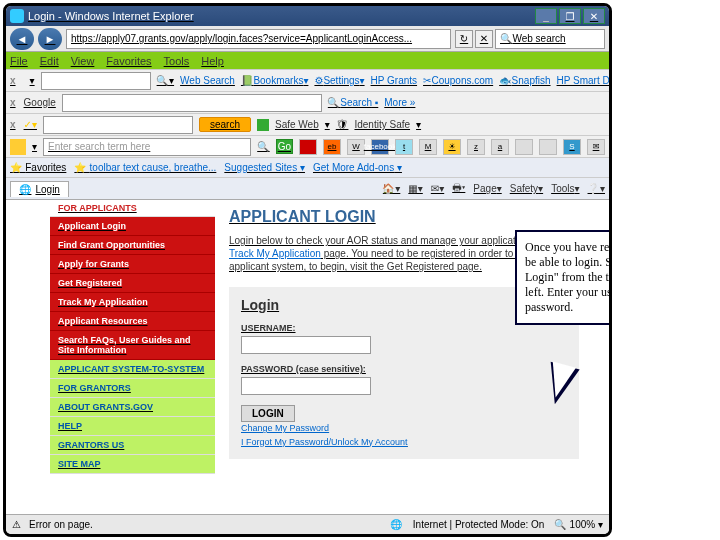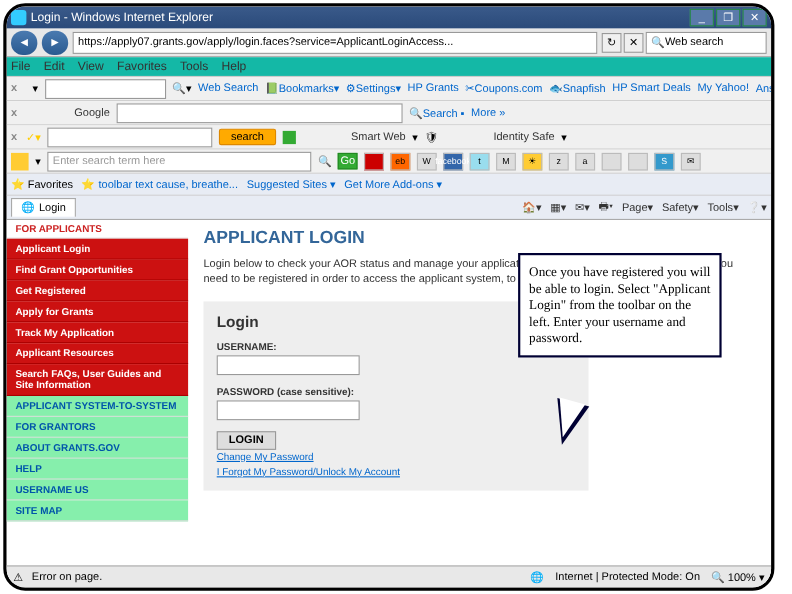--- a/index.html
+++ b/index.html
@@ -1,63 +1,63 @@
 <!DOCTYPE html>
 <html><head>
 <meta charset="utf-8">
 <style>
 * { margin: 0; padding: 0; box-sizing: border-box; }
 body { font-family: Tahoma, Arial, sans-serif; font-size: 11px; background: #fff; width: 720px; height: 540px; overflow: hidden; position: relative; }
-.window { border: 3px solid #000; border-radius: 20px; width: 701px; height: 534px; margin: 3px; overflow: hidden; position: relative; background: #fff; }
+.window { border: 3px solid #000; border-radius: 8px; width: 609px; height: 534px; margin: 3px; overflow: hidden; position: relative; background: #fff; text-decoration: underline; }
 
 
 .titlebar { background: linear-gradient(#3a5a8a,#2a4a7a); height: 20px; display: flex; align-items: center; padding: 0 4px; color: #fff; font-size: 11px; }
 .titlebar .ie-icon { width: 14px; height: 14px; background: #3cf; border-radius: 3px; margin-right: 4px; }
 .titlebar .title { flex: 1; }
 .winbtns { display: flex; gap: 2px; }
 .winbtn { width: 22px; height: 16px; background: #5a7aaa; border: 1px solid #284; display: flex; align-items: center; justify-content: center; color: #fff; font-size: 10px; cursor: pointer; }
 
 
 .addrbar { background: #e8e8e8; height: 26px; display: flex; align-items: center; padding: 2px 4px; gap: 4px; border-bottom: 1px solid #aaa; }
 .navbtn { width: 24px; height: 22px; background: linear-gradient(#4a7ab0,#2a5a90); border-radius: 11px; display: flex; align-items: center; justify-content: center; color: #fff; cursor: pointer; }
 .addr-input { flex: 1; height: 20px; border: 1px solid #999; background: #fff; padding: 0 4px; font-size: 10px; display: flex; align-items: center; }
 .addr-right { display: flex; gap: 2px; align-items: center; }
 .smallbtn { width: 18px; height: 18px; border: 1px solid #999; background: #f0f0f0; cursor: pointer; display: flex; align-items: center; justify-content: center; font-size: 10px; }
 .searchbox { width: 110px; height: 20px; border: 1px solid #999; background: #fff; font-size: 10px; padding: 0 4px; display: flex; align-items: center; }
 
 
-.menubar { background: #14b8a6; height: 18px; display: flex; align-items: center; padding: 0 4px; gap: 12px; font-size: 11px; color: #333; border-bottom: 1px solid #ccc; }
+.menubar { background: #84cc16; height: 18px; display: flex; align-items: center; padding: 0 4px; gap: 12px; font-size: 11px; color: #333; border-bottom: 1px solid #ccc; }
 .menuitem { cursor: pointer; }
 
 
 .tbrow { background: #f0f0f0; height: 22px; display: flex; align-items: center; padding: 0 4px; gap: 6px; font-size: 10px; border-bottom: 1px solid #ccc; white-space: nowrap; overflow: hidden; }
 .tbrow .x { color: #888; cursor: pointer; font-weight: bold; margin-right: 2px; }
-.tb-label { color: #333; margin-left: 44px; }
+.tb-label { color: #333; }
 .tb-link { color: #06c; cursor: pointer; }
 .tb-ico { width: 14px; height: 14px; display: inline-block; }
 .hp-ico { background: radial-gradient(#4af,#06c); border-radius: 50%; }
 .orange-btn { background: #fa0; border: 1px solid #d80; padding: 1px 10px; color: #000; cursor: pointer; font-size: 10px; border-radius: 2px; }
 .green-ico { width: 12px; height: 12px; background: #3a3; display: inline-block; }
 .star-ico { width: 16px; height: 16px; background: #fc3; cursor: pointer; }
 .wide-input { flex: 1; max-width: 240px; height: 18px; border: 1px solid #999; background: #fff; color: #999; padding: 0 4px; font-size: 10px; display: flex; align-items: center; }
 .go-btn { background: #3a3; color: #fff; padding: 1px 1px; border: 1px solid #282; cursor: pointer; font-size: 10px; }
 .mini-ico { width: 18px; height: 16px; border: 1px solid #bbb; background: #ddd; cursor: pointer; display: inline-flex; align-items: center; justify-content: center; font-size: 8px; }
 
 
 .favrow { background: #e8ecf4; height: 20px; display: flex; align-items: center; padding: 0 4px; gap: 8px; font-size: 10px; border-bottom: 1px solid #ccc; }
 .tabrow { background: #e8ecf4; height: 22px; display: flex; align-items: center; padding: 0 4px; font-size: 10px; border-bottom: 1px solid #aaa; }
 .tab { background: #fff; border: 1px solid #aaa; border-bottom: none; padding: 2px 8px; display: flex; align-items: center; gap: 4px; cursor: pointer; }
 .tab-tools { margin-left: auto; display: flex; gap: 8px; align-items: center; color: #333; }
 
 
-.content { display: flex; height: 330px; background: #fff; }
+.content { display: flex; height: 330px; background: #fff; padding-left: 44px; }
 .sidebar { width: 165px; font-size: 10px; }
 .sidebar-hdr { background: #fff; color: #c22; padding: 3px 8px; font-weight: bold; font-size: 9px; border-bottom: 1px solid #ddd; }
 .red-item { background: #c11; color: #fff; padding: 4px 8px; border-bottom: 1px solid #a00; cursor: pointer; font-weight: bold; font-size: 9px; }
-.blue-item { background: #86efac; color: #05a; padding: 4px 8px; border-bottom: 1px solid #ddd; cursor: pointer; font-weight: bold; font-size: 9px; }
+.blue-item { background: #bef264; color: #05a; padding: 4px 8px; border-bottom: 1px solid #ddd; cursor: pointer; font-weight: bold; font-size: 9px; }
 
 .main { flex: 1; padding: 8px 14px; position: relative; }
 .page-title { color: #369; font-size: 16px; font-weight: bold; margin-bottom: 8px; }
 .desc { font-size: 10px; color: #333; line-height: 1.3; margin-bottom: 14px; }
 .desc a { color: #06c; text-decoration: underline; cursor: pointer; }
 
 .login-panel { background: #eee; padding: 10px 12px; width: 350px; }
 .login-title { font-size: 14px; font-weight: bold; color: #333; margin-bottom: 10px; }
 .form-label { font-size: 9px; font-weight: bold; color: #333; margin-bottom: 3px; }
 .form-input { width: 130px; height: 18px; border: 1px solid #999; background: #fff; margin-bottom: 10px; }
@@ -135,21 +135,21 @@
     <span class="tb-link">🔍<span>Search</span> ▪ </span>
     <span class="tb-link">More »</span>
   </div>
 
   <div class="tbrow">
     <span class="x">x</span>
     <span style="color:#fc0">✓▾</span>
     <input class="wide-input" style="max-width: 150px;">
     <span class="orange-btn">search</span>
     <span class="green-ico"></span>
-    <span class="tb-label">Smart Web</span>▾
+    <span class="tb-label">Safe Web</span>▾
     <span>🛡</span>
     <span class="tb-label">Identity Safe</span>▾
   </div>
 
   <div class="tbrow">
     <span class="star-ico"></span>▾
     <div class="wide-input">
         <span>Enter search term here</span>
       </div>
     <span>🔍</span>
@@ -191,30 +191,30 @@
       <span><span>Tools</span>▾</span>
       <span>❔▾</span>
     </div>
   </div>
 
   <div class="content">
     <div class="sidebar">
       <div class="sidebar-hdr">FOR APPLICANTS</div>
       <div class="red-item">Applicant Login</div>
       <div class="red-item">Find Grant Opportunities</div>
+      <div class="red-item">Apply for Grants</div>
       <div class="red-item">Get Registered</div>
-      <div class="red-item">Apply for Grants</div>
       <div class="red-item">Track My Application</div>
       <div class="red-item">Applicant Resources</div>
       <div class="red-item">Search FAQs, User Guides and Site Information</div>
       <div class="blue-item">APPLICANT SYSTEM-TO-SYSTEM</div>
       <div class="blue-item">FOR GRANTORS</div>
       <div class="blue-item">ABOUT GRANTS.GOV</div>
       <div class="blue-item">HELP</div>
-      <div class="blue-item">USERNAME US</div>
+      <div class="blue-item">GRANTORS US</div>
       <div class="blue-item">SITE MAP</div>
     </div>
 
     <div class="main">
       <div class="page-title">APPLICANT LOGIN</div>
       <div class="desc">
         <span>Login below to check your AOR status and manage your application, visit the </span><a>Track My Application</a><span> page. You need to be registered in order to access the applicant system, to begin, visit the Get Registered page.</span>
       </div>
 
       <div class="login-panel">

